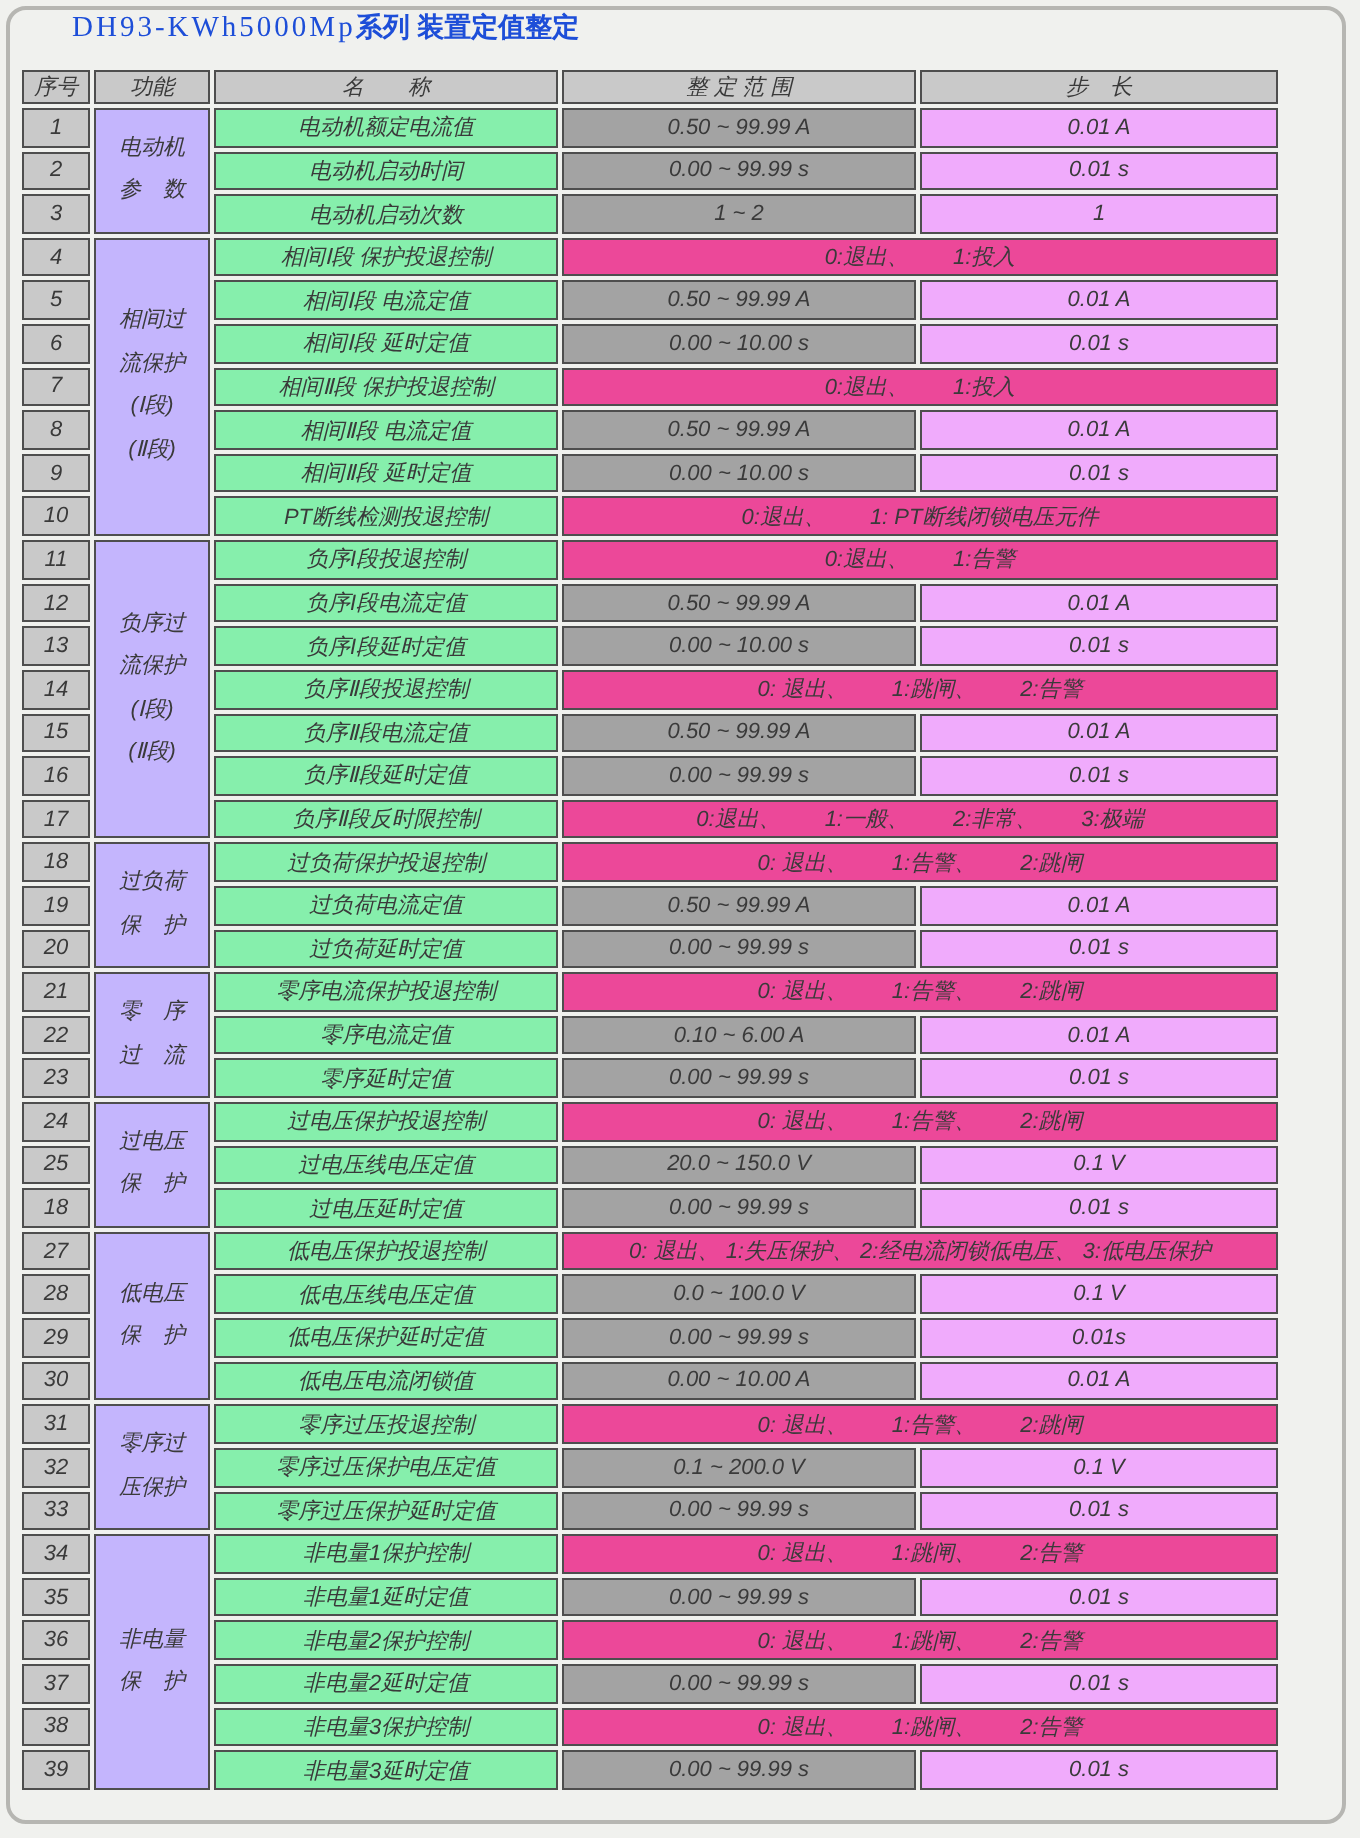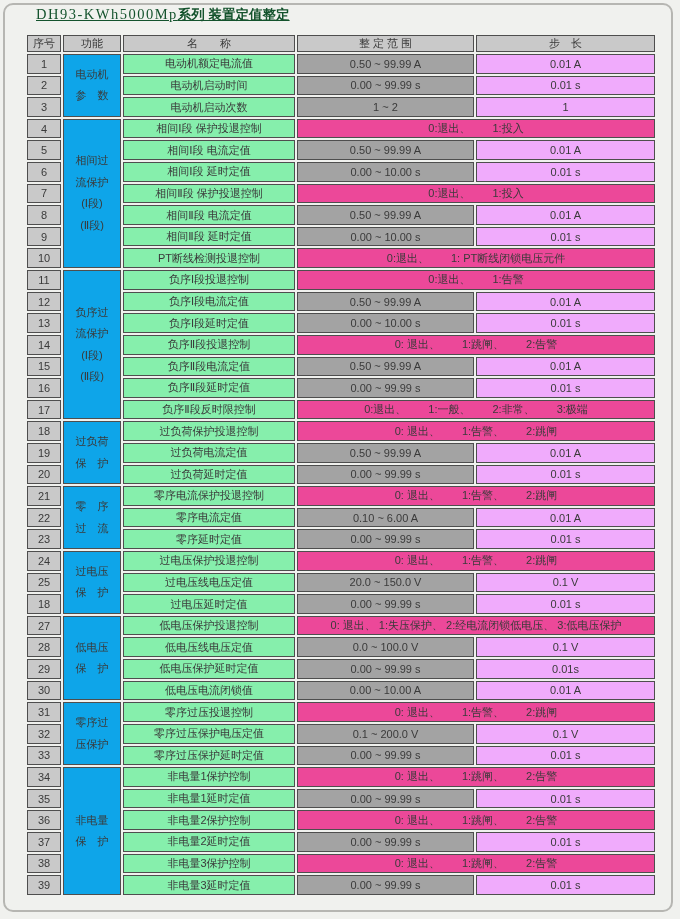--- a/index.html
+++ b/index.html
@@ -1,32 +1,32 @@
 <!DOCTYPE html>
 <html><head>
 <meta charset="utf-8">
 <style>
   html,body{margin:0;padding:0;width:680px;height:919px;background:#f0f1ee;
     font-family:"Liberation Sans",sans-serif;position:relative;overflow:hidden;}
   .page-frame{position:absolute;left:3px;top:3px;width:670px;height:909px;
     border:2px solid #b6b6b2;border-radius:10px;box-sizing:border-box;pointer-events:none;}
-  .title{position:absolute;left:36px;top:5px;color:#14532d;white-space:nowrap;text-decoration:underline;}
+  .title{position:absolute;left:36px;top:5px;color:#1d4ed8;white-space:nowrap;}
   .title .model{font-family:"Liberation Serif",serif;letter-spacing:1.5px;font-size:14.5px;}
   .title .suffix{font-weight:bold;font-size:13.5px;}
-  table.doc{position:absolute;left:25px;top:33px;width:632px;height:864px;
-    table-layout:fixed;border-collapse:separate;border-spacing:2px;}
+  table.doc{position:absolute;left:9px;top:33px;width:632px;height:864px;
+    table-layout:fixed;border-collapse:separate;border-spacing:2px;font-style:italic;}
   .doc th,.doc td{border:1px solid #4e4e4e;font-size:11px;color:#3a3a3a;
     text-align:center;vertical-align:middle;padding:0;overflow:hidden;}
   .doc th{background:#c9c9c9;font-weight:normal;}
   .idx-cell{background:#c9c9c9;}
   .name-cell{text-align:left;padding-left:17px;background:#86efac;}
   .range-cell{text-align:left;padding-left:36px;background:#a3a3a3;}
   .step-cell{background:#f0abfc;}
   .options-cell{text-align:left;padding-left:36px;background:#ec4899;white-space:pre;}
-  .group-cell{background:#0ea5e9;text-align:left;padding-left:12px;
+  .group-cell{background:#c4b5fd;text-align:left;padding-left:12px;
     white-space:pre-line;line-height:21.5px;margin-top:17px;}
 </style>
 </head>
 <body>
 
 <div class="page-frame"></div>
 
 <div class="title">
   <span class="model">DH93-KWh5000Mp</span><span class="suffix">系列 装置定值整定</span>
 </div>

